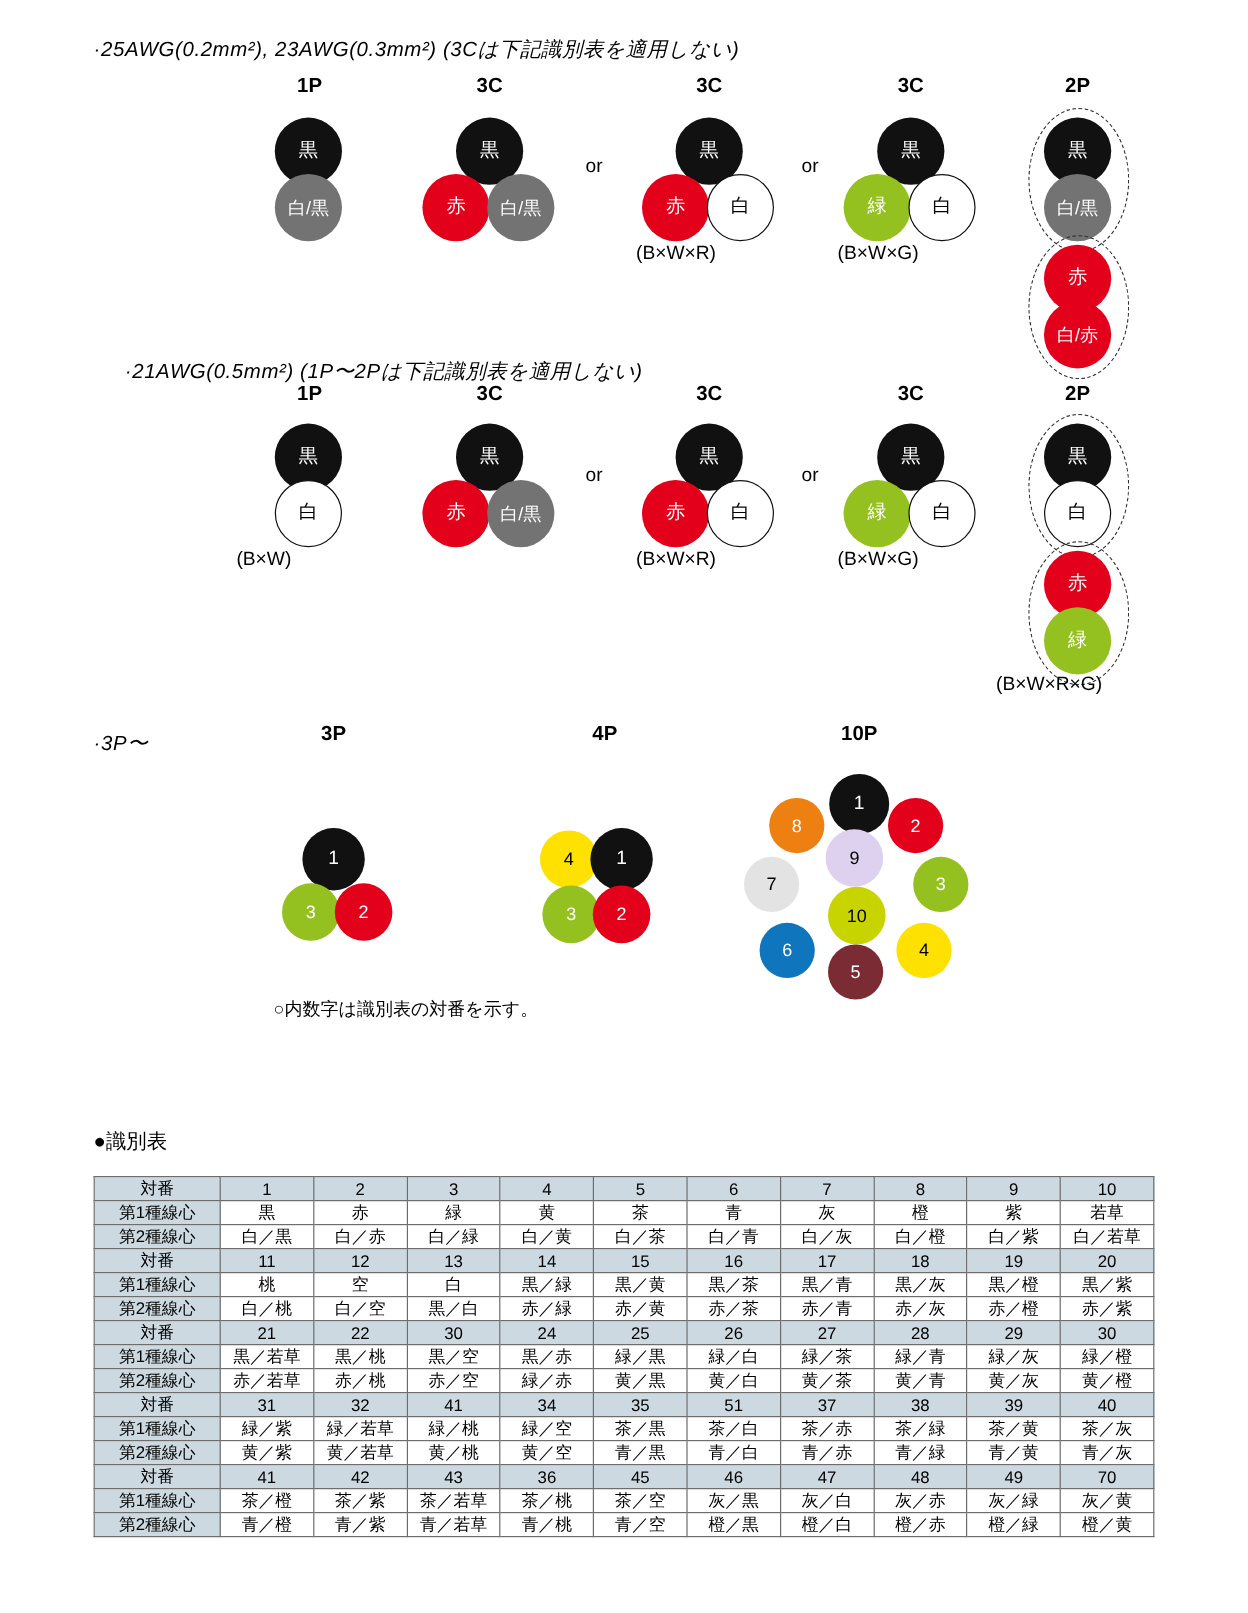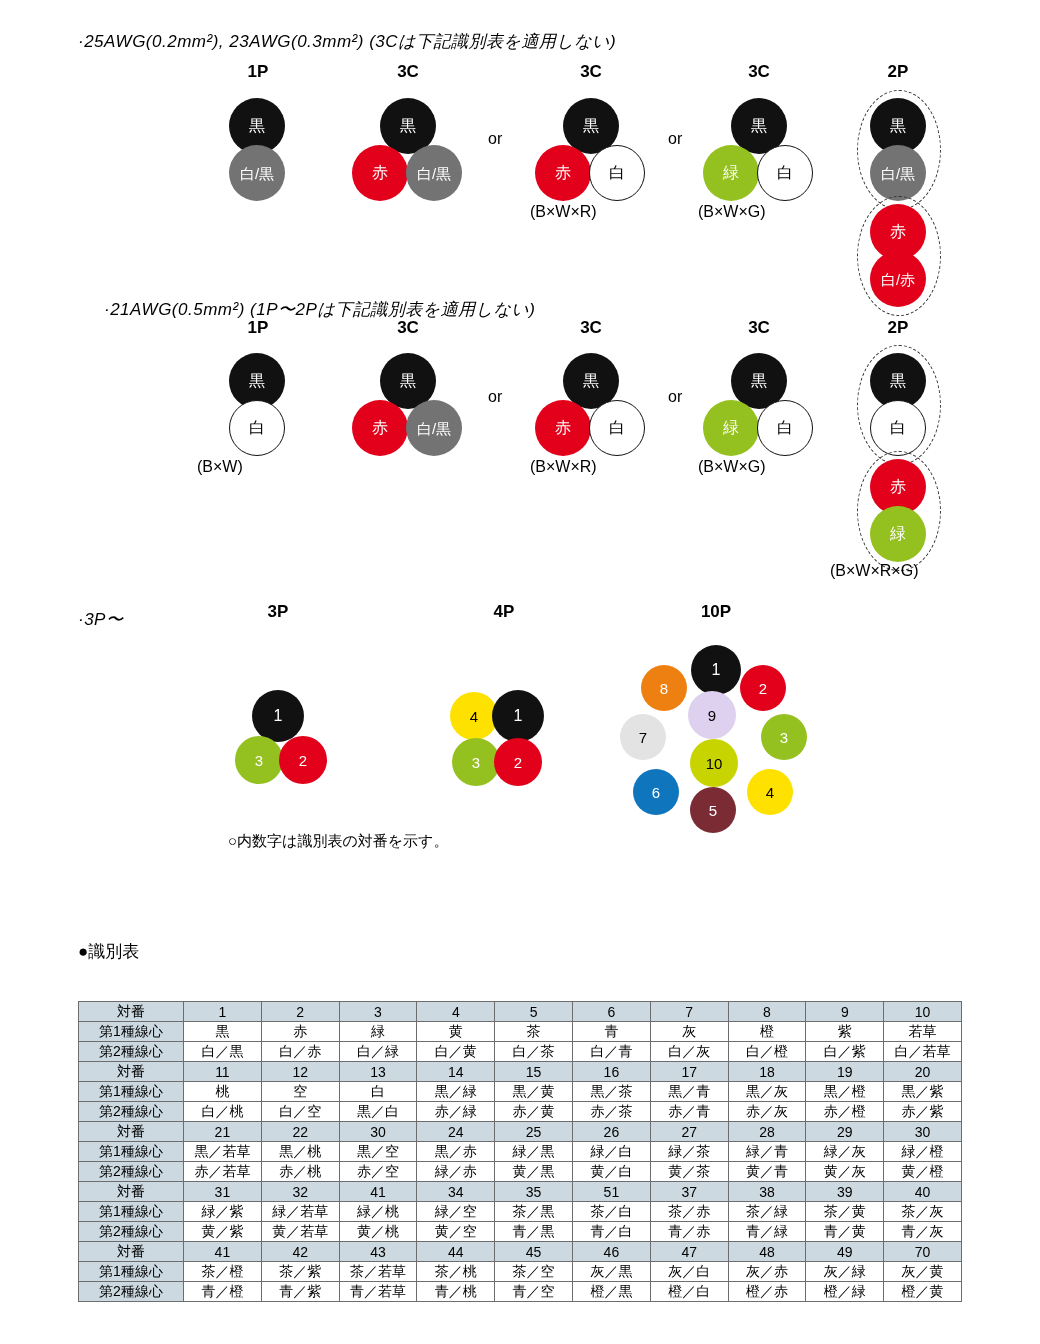--- a/index.html
+++ b/index.html
@@ -31,21 +31,21 @@
   .d-blue{background:#0f75bc;color:#ffffff;}
   .d-maroon{background:#7b2b34;color:#ffffff;}
   .d-olive{background:#c8d400;color:#000000;}
 
   .d-wb{background:#737373;color:#ffffff;}            
   .d-wr{background:#e2001a;color:#ffffff;}            
 
   .dash-ell{position:absolute;border:1.5px dashed #333;border-radius:50%;}
 
   
-  .tbl-wrap{position:absolute;left:78px;top:1001px;width:884px;}
+  .tbl-wrap{position:absolute;left:78px;top:980px;width:884px;}
   table.idt{border-collapse:collapse;width:884px;table-layout:fixed;}
   table.idt td{
     border:1px solid #6d6d6d;text-align:center;font-size:14px;height:19px;
     padding:0;white-space:nowrap;font-family:"Liberation Sans","DejaVu Sans",sans-serif;
   }
   table.idt td.hdr{background:#ccd9e0;width:104px;}
   table.idt td.num{background:#ccd9e0;}
   .bullet-title{position:absolute;font-size:17px;}
 </style>
 </head>
@@ -312,21 +312,21 @@
           <td>青／赤</td>
           <td>青／緑</td>
           <td>青／黄</td>
           <td>青／灰</td>
         </tr>
         <tr>
           <td class="hdr">対番</td>
           <td class="num">41</td>
           <td class="num">42</td>
           <td class="num">43</td>
-          <td class="num">44</td>
+          <td class="num">36</td>
           <td class="num">45</td>
           <td class="num">46</td>
           <td class="num">47</td>
           <td class="num">48</td>
           <td class="num">49</td>
           <td class="num">70</td>
         </tr>
         <tr>
           <td class="hdr">第1種線心</td>
           <td>茶／橙</td>

